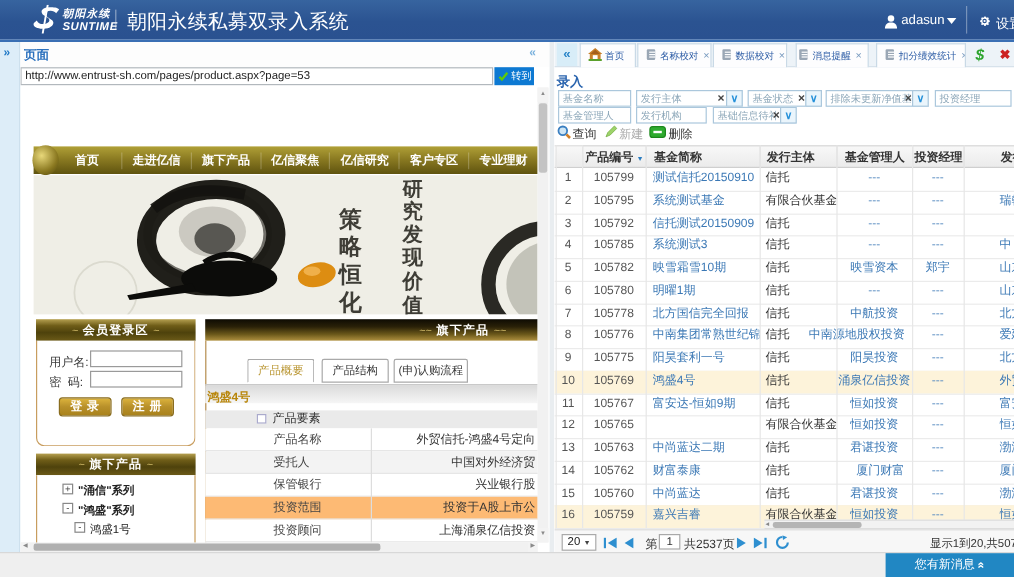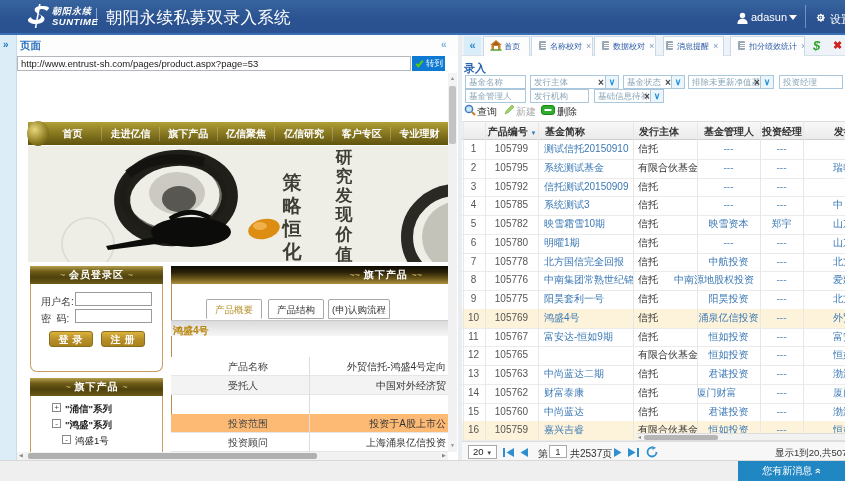--- a/index.html
+++ b/index.html
@@ -176,27 +176,32 @@
         <div class="tree-t" style="left:44px;top:39px">鸿盛1号</div>
     </div>
     <div class="gbox-h" style="left:154px;top:231px;width:277px;background:linear-gradient(180deg,#0e0b03 0%,#2a2108 35%,#6b581a 70%,#b09140 100%);text-align:right;padding-right:26px"><span class="gorn">~~</span> 旗下产品 <span class="gorn">~~</span></div>
     <div class="ab" style="left:154px;top:249px;width:277px;height:168px;background:#fff;border-left:1px solid #b58d4e"></div>
     <div class="rtab" style="left:189px;top:264px;width:56px;color:#b8942f;border-bottom:1px solid #fff;z-index:2">产品概要</div>
     <div class="rtab" style="left:251px;top:264px;width:56px;color:#333">产品结构</div>
     <div class="rtab" style="left:311px;top:264px;width:62px;color:#333">(申)认购流程</div>
     <div class="ab" style="left:154px;top:285px;width:277px;height:16px;background:linear-gradient(180deg,#dadada,#f6f6f6);border-top:1px solid #c9c9c9">
       <div class="ab" style="left:2px;top:3px;font-size:10px;font-weight:bold;color:#b8860b">鸿盛4号</div>
     </div>
+    <div class="ab" style="left:154px;top:307px;width:277px;height:15px;background:#eaeaea;font-size:10px;line-height:15px"><span style="position:absolute;left:43px;top:3px;width:8px;height:8px;background:#fff;border:1px solid #aac;"></span><span style="margin-left:56px;color:#333">产品要素</span></div>
     <div class="prow" style="top:322px;background:#fff">
         <span class="l">产品名称</span>
         <span class="r">外贸信托-鸿盛4号定向</span>
       </div>
     <div class="prow" style="top:341px;background:#f3f3f3">
         <span class="l">受托人</span>
         <span class="r">中国对外经济贸</span>
+      </div>
+    <div class="prow" style="top:360px;background:#fff">
+        <span class="l">保管银行</span>
+        <span class="r">兴业银行股</span>
       </div>
     <div class="prow" style="top:379px;background:#fdba74">
         <span class="l">投资范围</span>
         <span class="r">投资于A股上市公</span>
       </div>
     <div class="prow" style="top:398px;background:#fff">
         <span class="l">投资顾问</span>
         <span class="r">上海涌泉亿信投资</span>
       </div>
     <div class="ab" style="left:292px;top:322px;width:1px;height:95px;background:#ddd"></div>
@@ -367,21 +372,21 @@
       <div class="gc lnk" style="left:82px;top:244px;width:89px">中尚蓝达二期</div>
       <div class="gc pln" style="left:176px;top:244px;width:59px">信托</div>
       <div class="gc ctr lnk" style="left:235px;top:244px;width:63px">君谌投资</div>
       <div class="gc ctr dsh" style="left:298px;top:244px;width:43px">---</div>
       <div class="gc lnk" style="left:371px;top:244px;width:12px">渤海</div>
       <div class="rline" style="top:262.75px"></div>
       <div class="gc num" style="left:0;top:262.75px;width:23px">14</div>
       <div class="gc ctr" style="left:23px;top:262.75px;width:53px;color:#555">105762</div>
       <div class="gc lnk" style="left:82px;top:262.75px;width:89px">财富泰康</div>
       <div class="gc pln" style="left:176px;top:262.75px;width:59px">信托</div>
-      <div class="gc ctr lnk" style="left:223px;top:262.75px;width:63px">厦门财富</div>
+      <div class="gc ctr lnk" style="left:240px;top:262.75px;width:63px">厦门财富</div>
       <div class="gc ctr dsh" style="left:298px;top:262.75px;width:43px">---</div>
       <div class="gc lnk" style="left:371px;top:262.75px;width:12px">厦门</div>
       <div class="rline" style="top:281.5px"></div>
       <div class="gc num" style="left:0;top:281.5px;width:23px">15</div>
       <div class="gc ctr" style="left:23px;top:281.5px;width:53px;color:#555">105760</div>
       <div class="gc lnk" style="left:82px;top:281.5px;width:89px">中尚蓝达</div>
       <div class="gc pln" style="left:176px;top:281.5px;width:59px">信托</div>
       <div class="gc ctr lnk" style="left:235px;top:281.5px;width:63px">君谌投资</div>
       <div class="gc ctr dsh" style="left:298px;top:281.5px;width:43px">---</div>
       <div class="gc lnk" style="left:371px;top:281.5px;width:12px">渤海</div>

